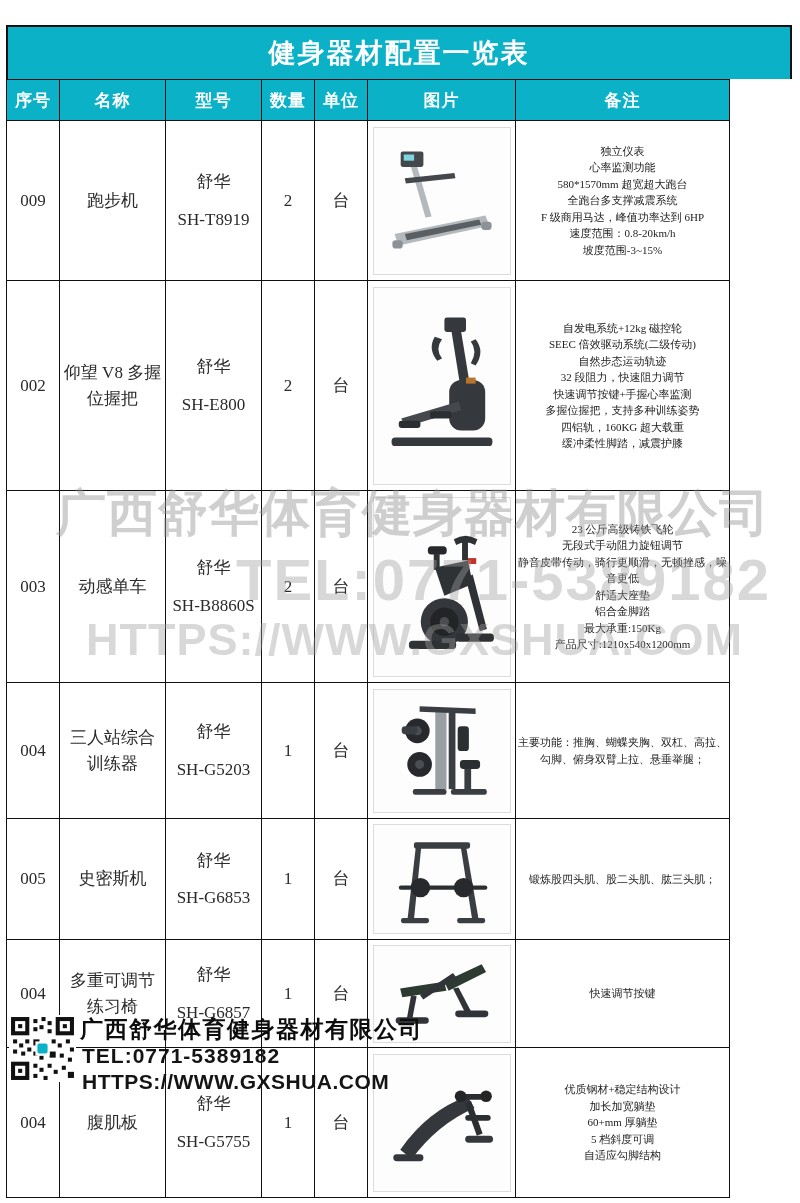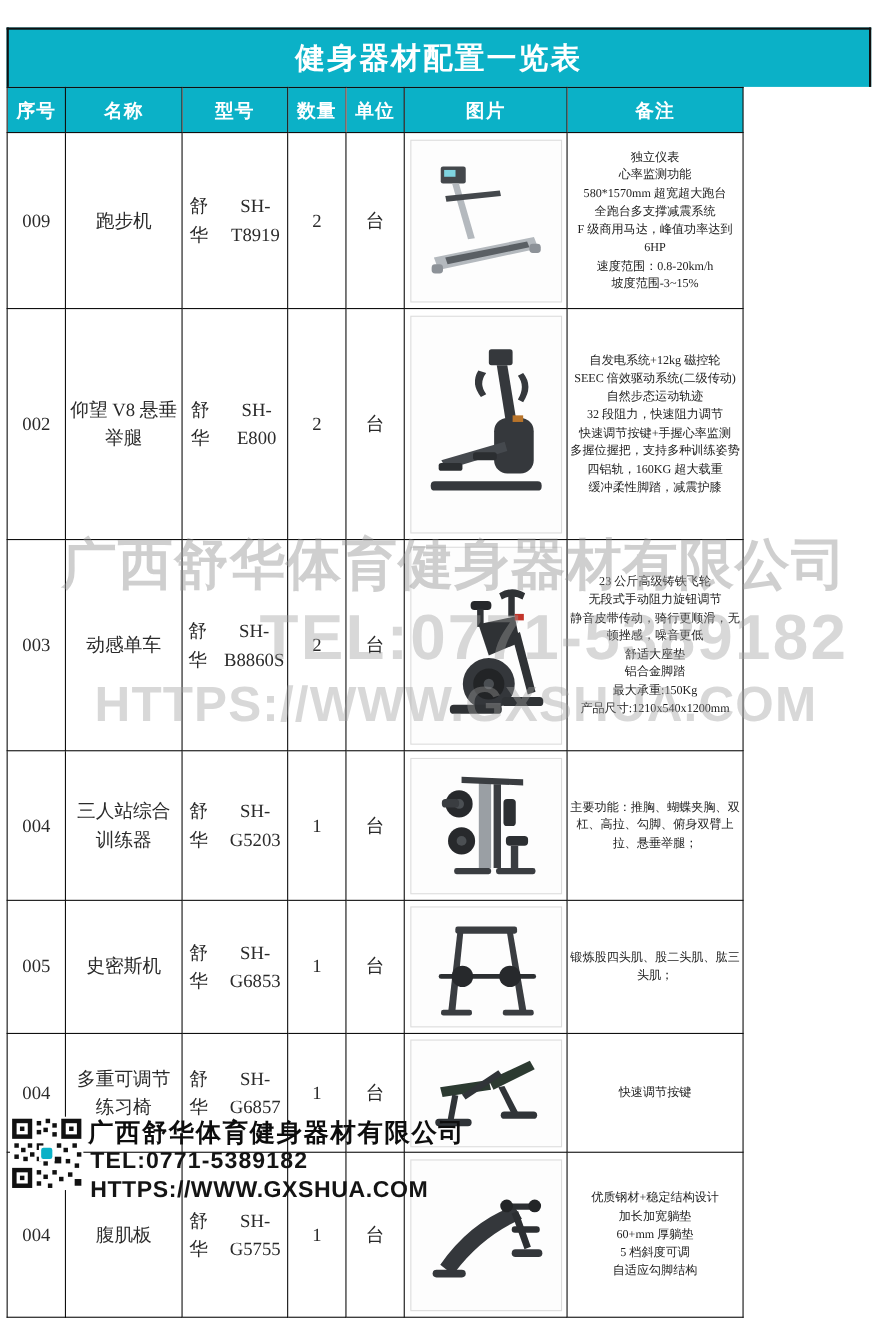--- a/index.html
+++ b/index.html
@@ -10,40 +10,40 @@
   }
   .sheet{position:absolute;left:6px;top:25px;width:786px;z-index:1;}
   .titlebar{
     background:#0bb1c7;border:2px solid #101010;border-bottom:none;
     height:52px;display:flex;align-items:center;justify-content:center;
   }
   .titlebar .t{
     color:#ffffff;font-size:27px;font-weight:bold;letter-spacing:2px;
   }
   table.cfg{
-    border-collapse:collapse;table-layout:fixed;width:670px;
+    border-collapse:collapse;table-layout:fixed;width:724px;
   }
   table.cfg td,table.cfg th{
     border:1.5px solid #101010;vertical-align:middle;text-align:center;
     overflow:hidden;padding:2px;
   }
   table.cfg th{
     background:#0bb1c7;color:#ffffff;font-size:17px;font-weight:bold;
     height:36px;letter-spacing:1px;
   }
   td.body-cell{
     font-family:"Liberation Serif","DejaVu Serif",serif;
     font-size:17px;color:#2a2a2a;line-height:1.5;
   }
   td.remarks-cell{
     font-family:"Liberation Serif","DejaVu Serif",serif;
     font-size:11px;color:#222222;text-align:left;padding:4px 8px;
     line-height:1.5;white-space:pre-line;
   }
-  .model-wrap{display:flex;flex-direction:row;gap:12px;}
+  .model-wrap{display:flex;flex-direction:column;gap:12px;}
   .imgbox{
     margin:0 auto;width:136px;display:flex;align-items:center;justify-content:center;
     background:#fdfdfd;border:1px solid #dcdcdc;
   }
   
   .wm{position:absolute;z-index:5;pointer-events:none;font-weight:bold;white-space:nowrap;}
   .wm1{left:56px;top:480px;font-size:50px;color:rgba(148,148,148,0.45);letter-spacing:1px;}
   .wm2{left:236px;top:546px;font-size:58px;color:rgba(158,158,158,0.40);letter-spacing:2px;}
   .wm3{left:86px;top:614px;font-size:45px;color:rgba(158,158,158,0.40);letter-spacing:1px;}
   
@@ -113,21 +113,21 @@
 心率监测功能
 580*1570mm 超宽超大跑台
 全跑台多支撑减震系统
 F 级商用马达，峰值功率达到 6HP
 速度范围：0.8-20km/h
 坡度范围-3~15%</td>
       </tr>
 
       <tr style="height:210px">
         <td class="body-cell">002</td>
-        <td class="body-cell">仰望 V8 悬垂举腿</td>
+        <td class="body-cell">仰望 V8 多握位握把</td>
         <td class="body-cell">
           <div class="model-wrap">
             <span>舒华</span>
             <span>SH-E800</span>
           </div>
         </td>
         <td class="body-cell">2</td>
         <td class="body-cell">台</td>
         <td>
           <div class="imgbox" style="height:196px">

